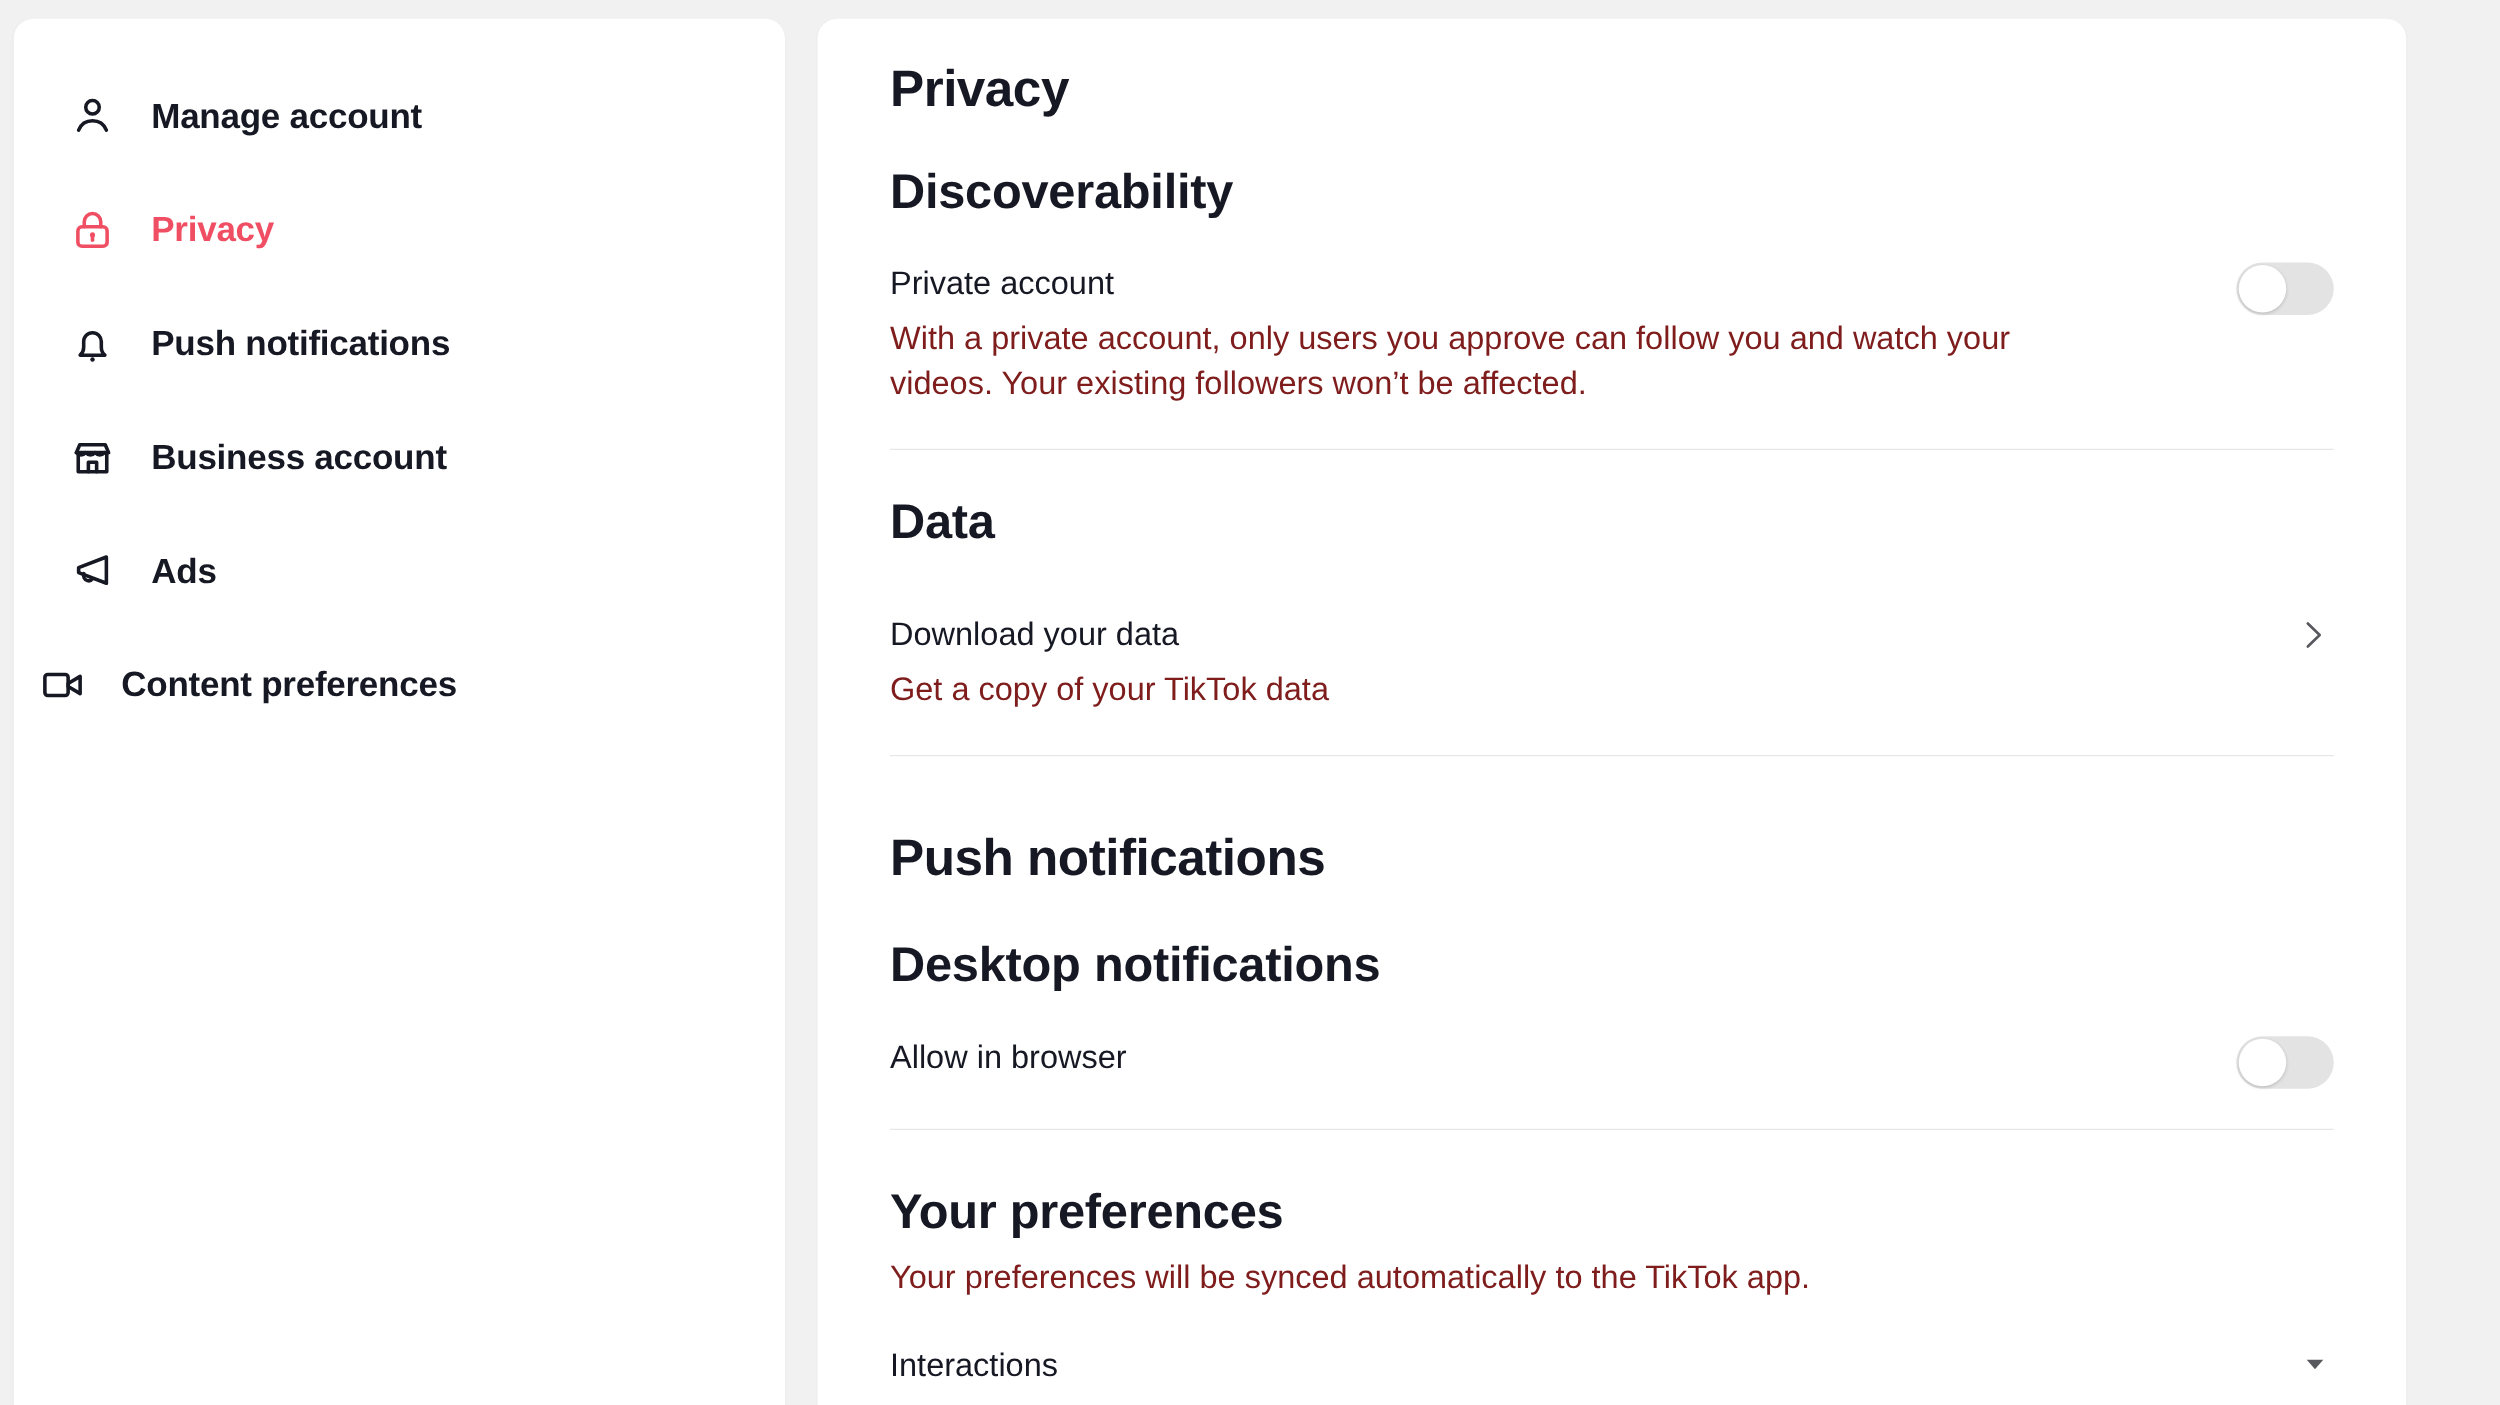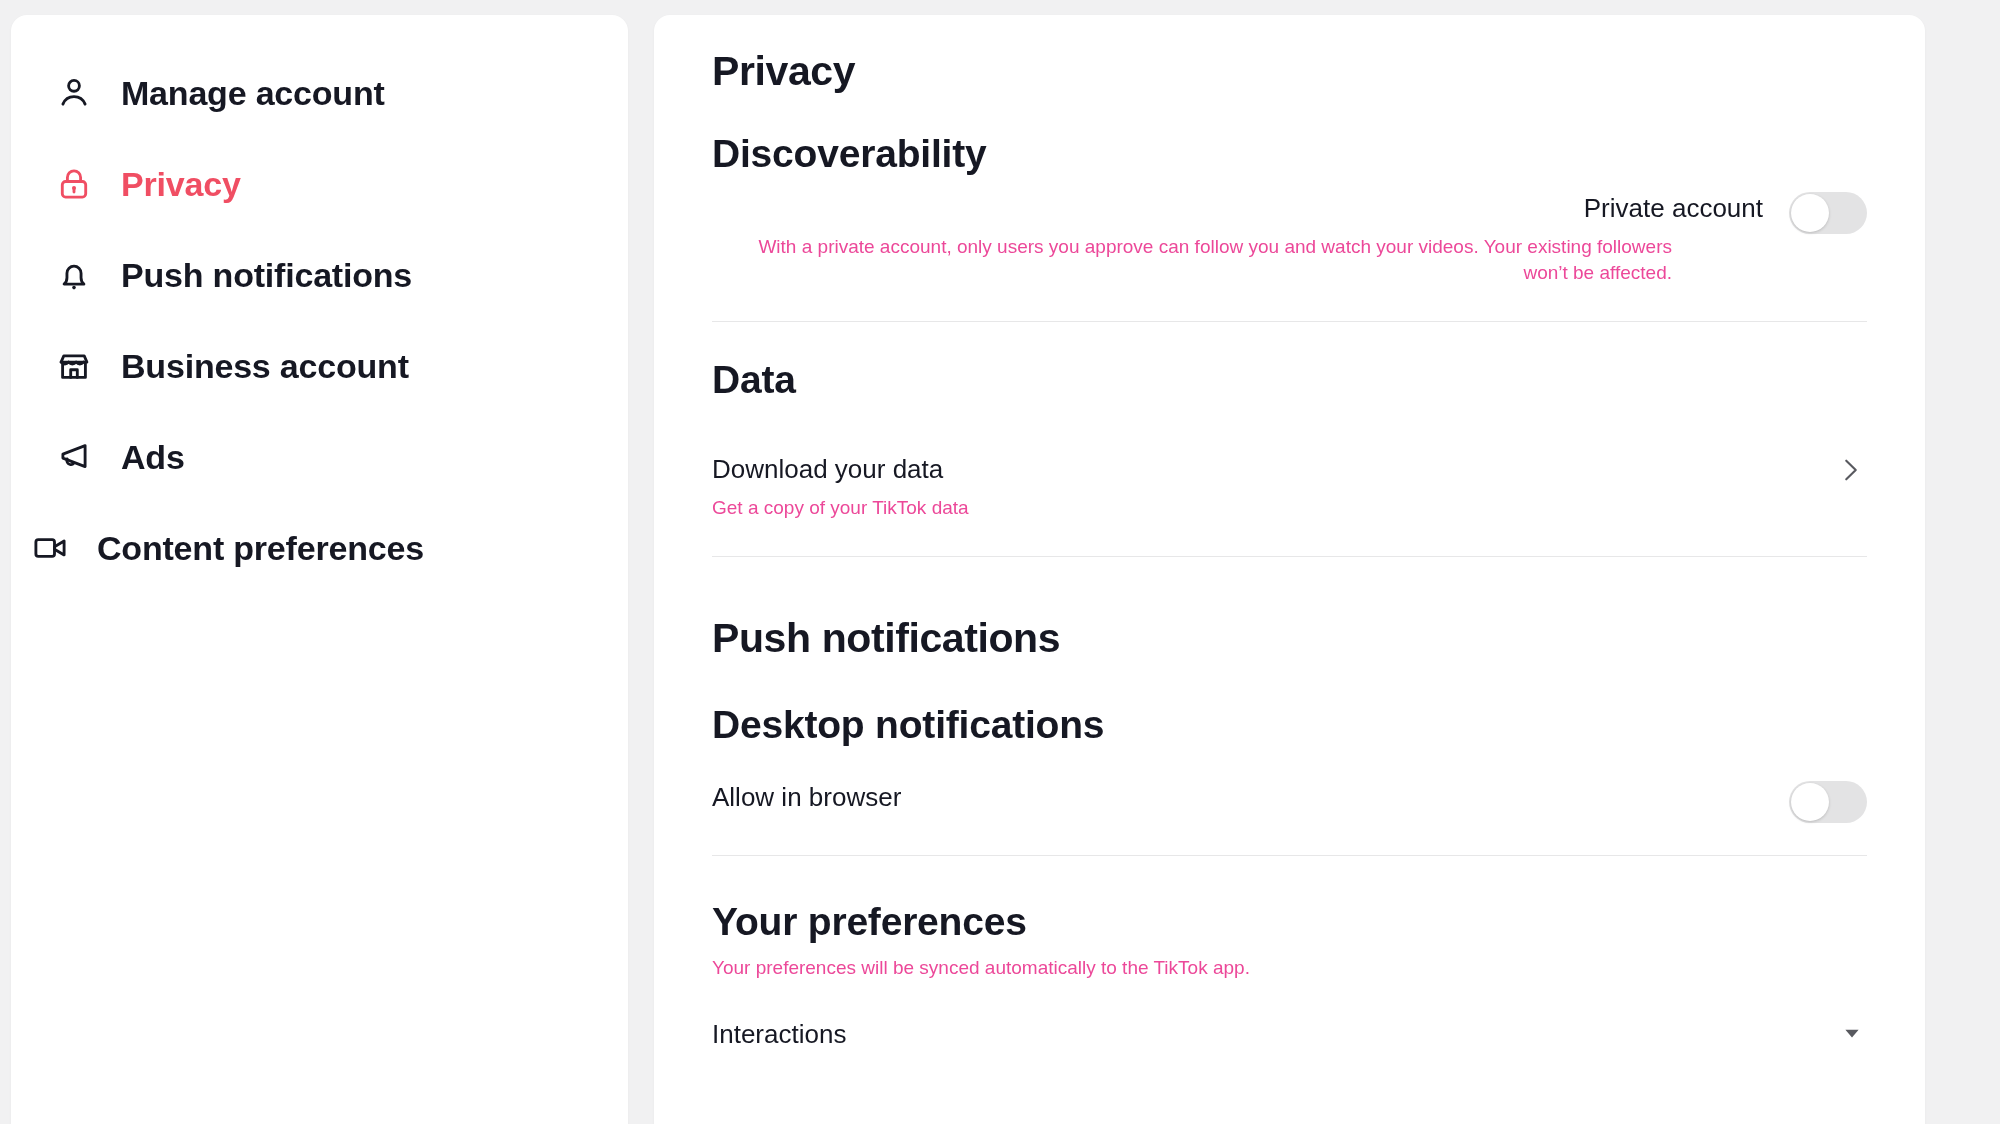--- a/index.html
+++ b/index.html
@@ -50,21 +50,21 @@
     width: 38px;
     height: 38px;
     display: flex;
     align-items: center;
     justify-content: center;
     flex: 0 0 38px;
   }
   .nav-icon svg { display: block; }
 
   .nav-label {
-    font-size: 34px;
+    font-size: 28px;
     font-weight: 700;
     color: #161823;
     letter-spacing: -0.2px;
     line-height: 1;
     white-space: nowrap;
   }
 
   .nav-item.active .nav-label { color: #f04e63; }
 
   
@@ -106,23 +106,23 @@
   .row-text { flex: 1 1 auto; min-width: 0; }
 
   .row-title {
     font-size: 26px;
     font-weight: 400;
     color: #161823;
     line-height: 1.25;
   }
 
   .row-desc {
-    font-size: 19px;
+    font-size: 26px;
     font-weight: 400;
-    color: #ec4899;
+    color: #7f1d1d;
     line-height: 1.42;
     margin-top: 9px;
     max-width: 960px;
   }
 
   .row-ctrl {
     flex: 0 0 auto;
     display: flex;
     align-items: center;
     justify-content: flex-end;
@@ -168,21 +168,21 @@
   }
 
   .divider {
     height: 1px;
     background: #e7e7e8;
     width: 100%;
   }
 
   
   .sp-discover { margin-top: 37px; }
-  .sp-private  { margin-top: 16px; text-align: right; }
+  .sp-private  { margin-top: 34px; }
   .sp-div1     { margin-top: 34px; }
   .sp-data     { margin-top: 36px; }
   .sp-dl       { margin-top: 51px; }
   .sp-div2     { margin-top: 34px; }
   .sp-push     { margin-top: 58px; }
   .sp-desktop  { margin-top: 41px; }
   .sp-allow    { margin-top: 34px; }
   .sp-div3     { margin-top: 32px; }
   .sp-prefs    { margin-top: 44px; }
   .sp-inter    { margin-top: 36px; }

